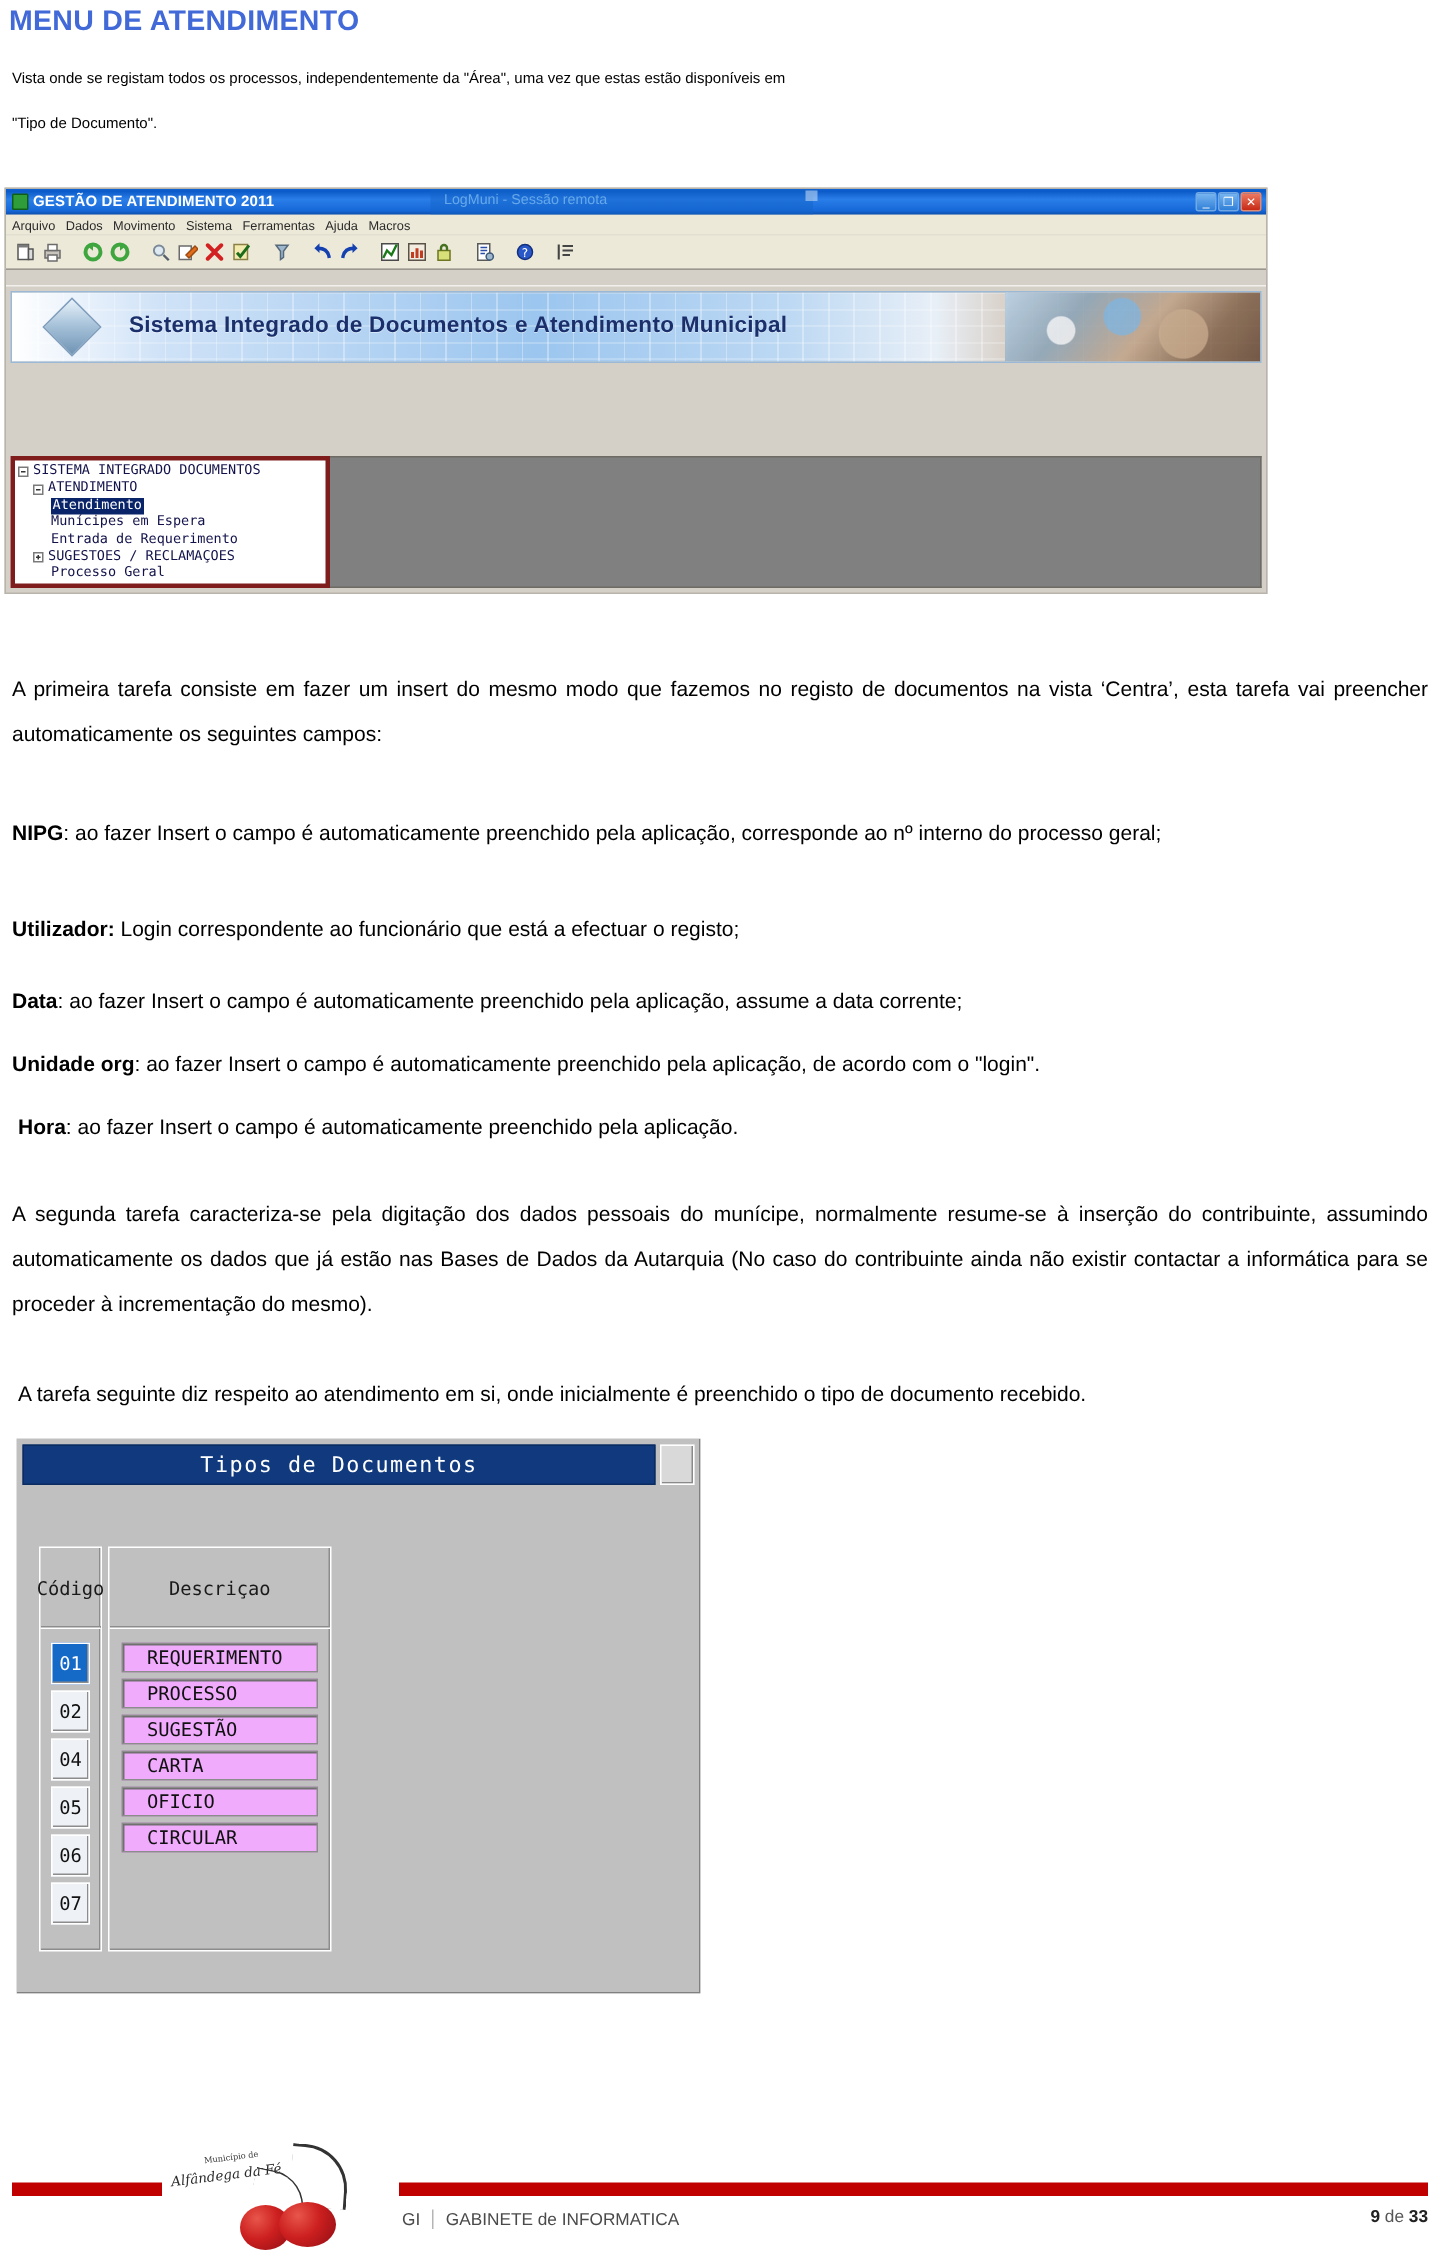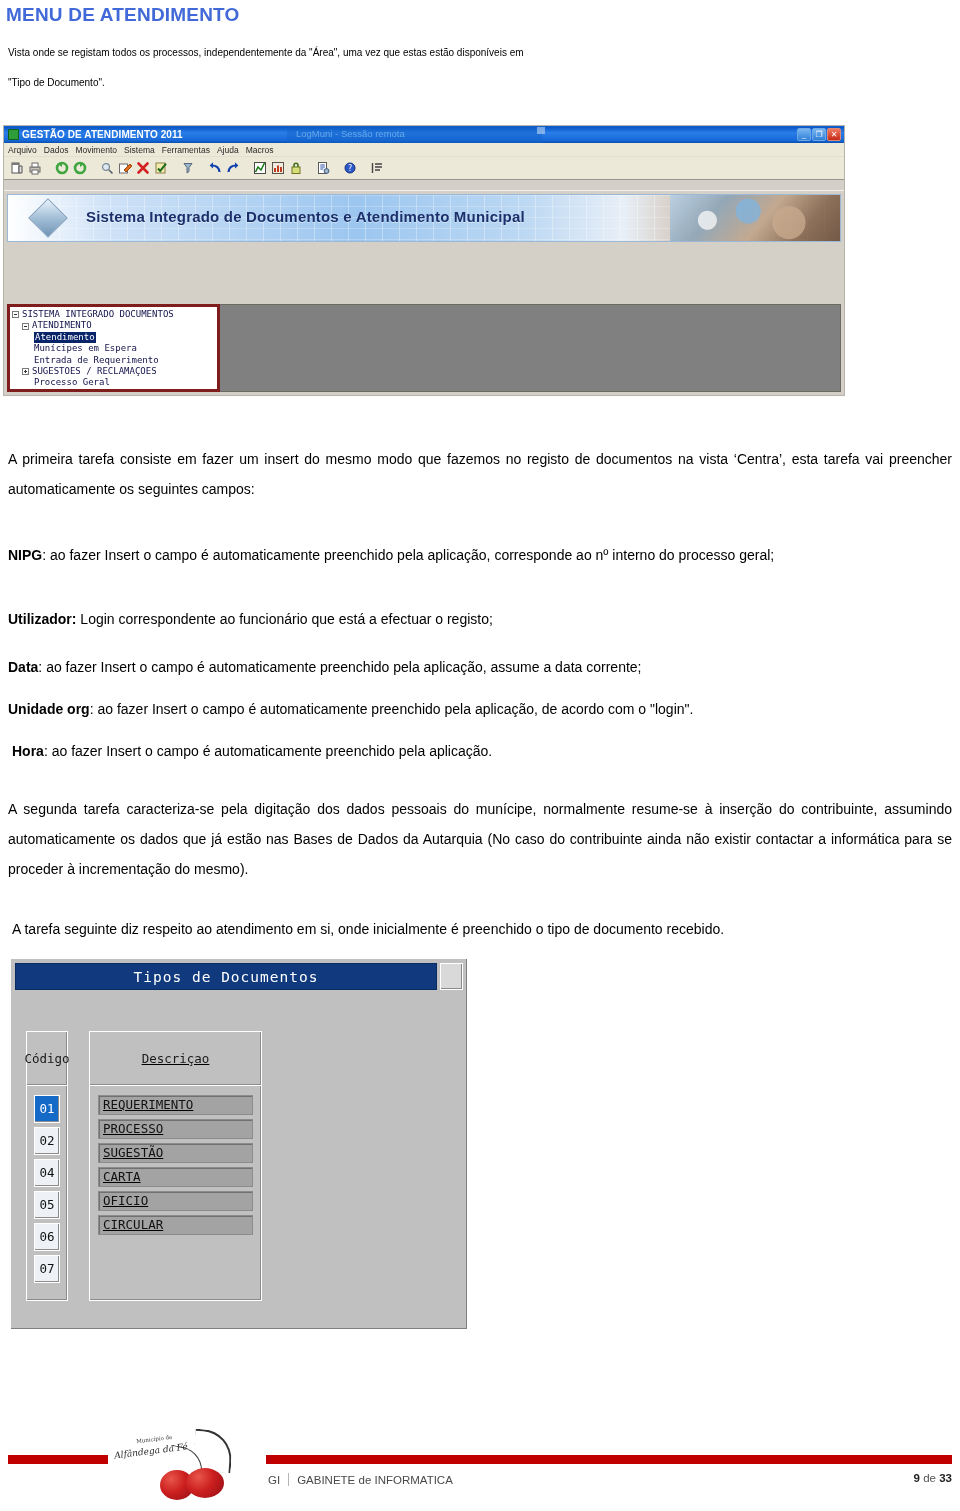--- a/index.html
+++ b/index.html
@@ -296,29 +296,29 @@
     margin-left: 3px;
     background: #d9d9d9;
     border: 1px solid #ffffff;
     box-shadow: inset -1px -1px 0 #8a8a8a;
   }
 
   .dlg-cols {
     position: absolute;
     left: 15px; top: 72px;
     display: flex;
-    gap: 21px;
+    gap: 4px;
   }
   .col-code, .col-desc {
     border: 1px solid #ffffff;
     box-shadow: inset -1px -1px 0 #8c8c8c;
     background: #c0c0c0;
   }
   .col-code { width: 42px; }
-  .col-desc { width: 173px; text-decoration: underline; }
+  .col-desc { width: 149px; }
   .col-head {
     height: 54px;
     display: flex;
     align-items: center;
     justify-content: center;
     font-family: "DejaVu Sans Mono", monospace;
     font-size: 12.5px;
     color: #1a1a1a;
     border-bottom: 1px solid #ffffff;
     box-shadow: inset 0 -2px 0 -1px #8c8c8c;
@@ -341,29 +341,29 @@
     justify-content: center;
     line-height: 1;
   }
   .code-cell.sel {
     background: #1569c7;
     color: #ffffff;
   }
   .desc-cell {
     height: 20px;
     margin: 0 8px 4px 8px;
-    background: #a3a3a3;
+    background: #f0abfc;
     border: 1px solid #8c8c8c;
     box-shadow: inset 1px 1px 0 #707070;
     font-family: "DejaVu Sans Mono", monospace;
     font-size: 12.5px;
     color: #111;
     display: flex;
     align-items: center;
-    padding-left: 4px;
+    padding-left: 16px;
     line-height: 1;
   }
 
   
   .footer-bar {
     position: absolute;
     left: 8px; top: 1455px;
     width: 944px; height: 9px;
     background: #c00000;
   }

